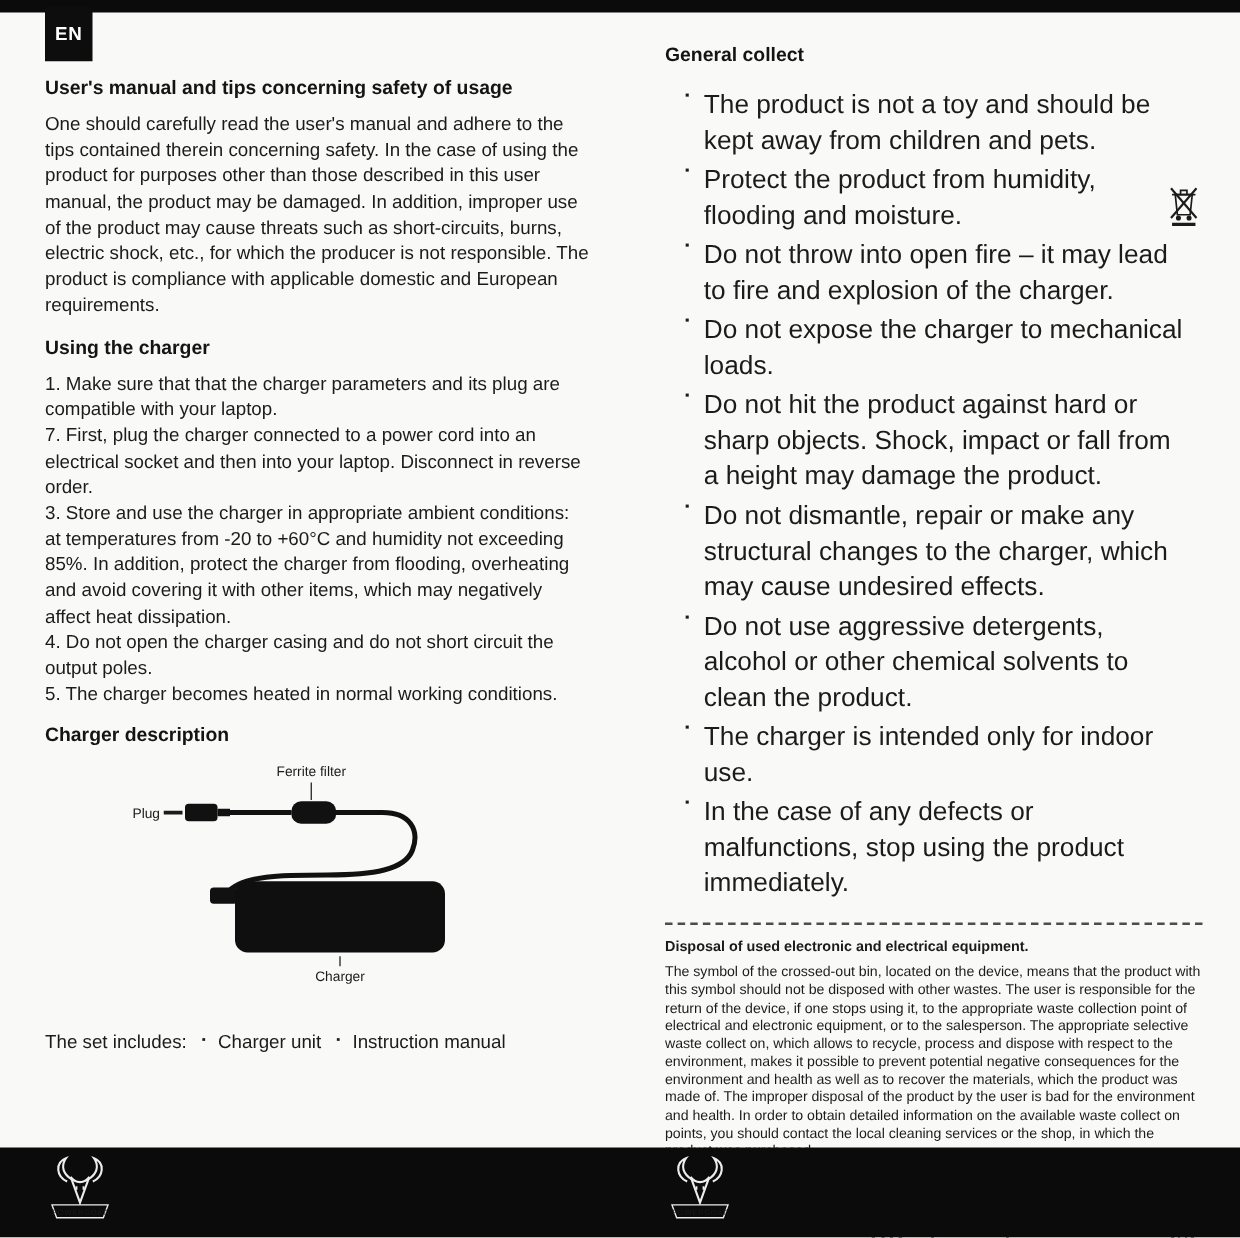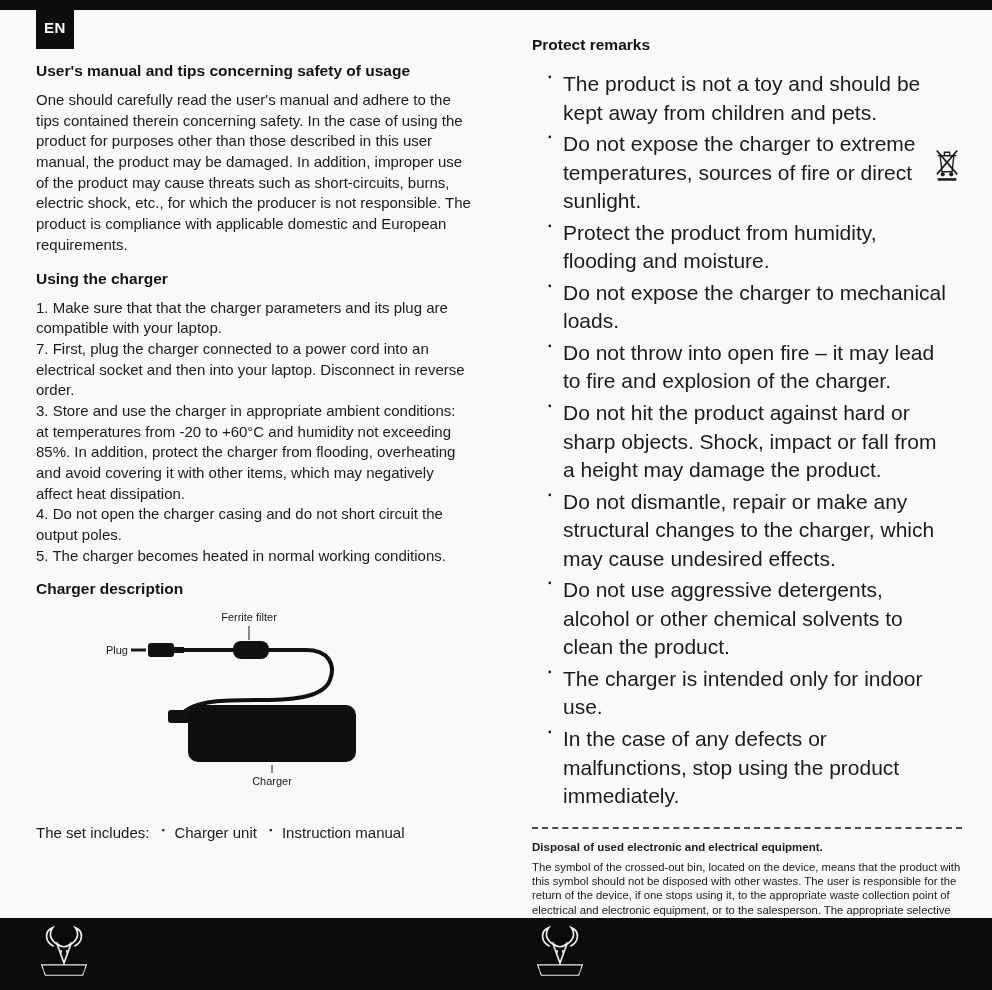--- a/index.html
+++ b/index.html
@@ -104,28 +104,27 @@
     <div class="set-includes">
       <span class="label">The set includes:</span>
       <span class="set-item">Charger unit</span>
       <span class="set-item">Instruction manual</span>
     </div>
 
   </div>
 
   <div class="col-right" style="position:absolute;">
 
-    <h2 class="section-title first">Protect remarks</h2>
+    <h2 class="section-title first">General collect</h2>
 
     <ul class="bullet-list">
       <li>The product is not a toy and should be kept away from children and pets.</li>
-      <li>Do not expose the charger to extreme temperatures, sources of fire or direct sunlight.</li>
       <li>Protect the product from humidity, flooding and moisture.</li>
+      <li>Do not throw into open fire – it may lead to fire and explosion of the charger.</li>
       <li>Do not expose the charger to mechanical loads.</li>
-      <li>Do not throw into open fire – it may lead to fire and explosion of the charger.</li>
       <li>Do not hit the product against hard or sharp objects. Shock, impact or fall from a height may damage the product.</li>
       <li>Do not dismantle, repair or make any structural changes to the charger, which may cause undesired effects.</li>
       <li>Do not use aggressive detergents, alcohol or other chemical solvents to clean the product.</li>
       <li>The charger is intended only for indoor use.</li>
       <li>In the case of any defects or malfunctions, stop using the product immediately.</li>
     </ul>
 
     <div class="weee-corner">
       <svg width="26" height="34" viewBox="0 0 30 40">
         <path d="M7 9 L23 9 L21 28 L9 28 Z" fill="none" stroke="#1b1b1b" stroke-width="1.6"></path>

